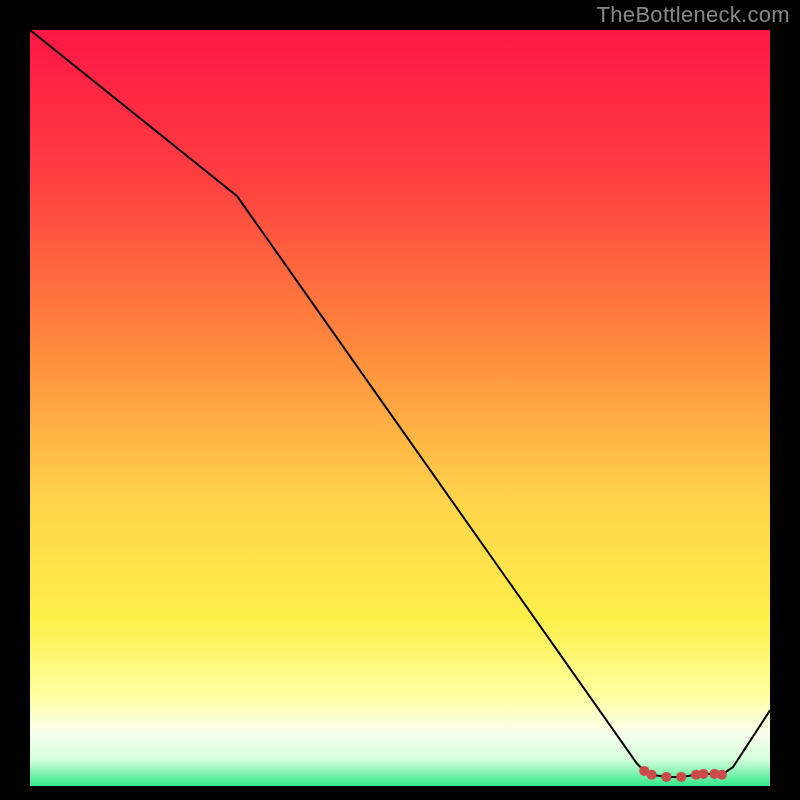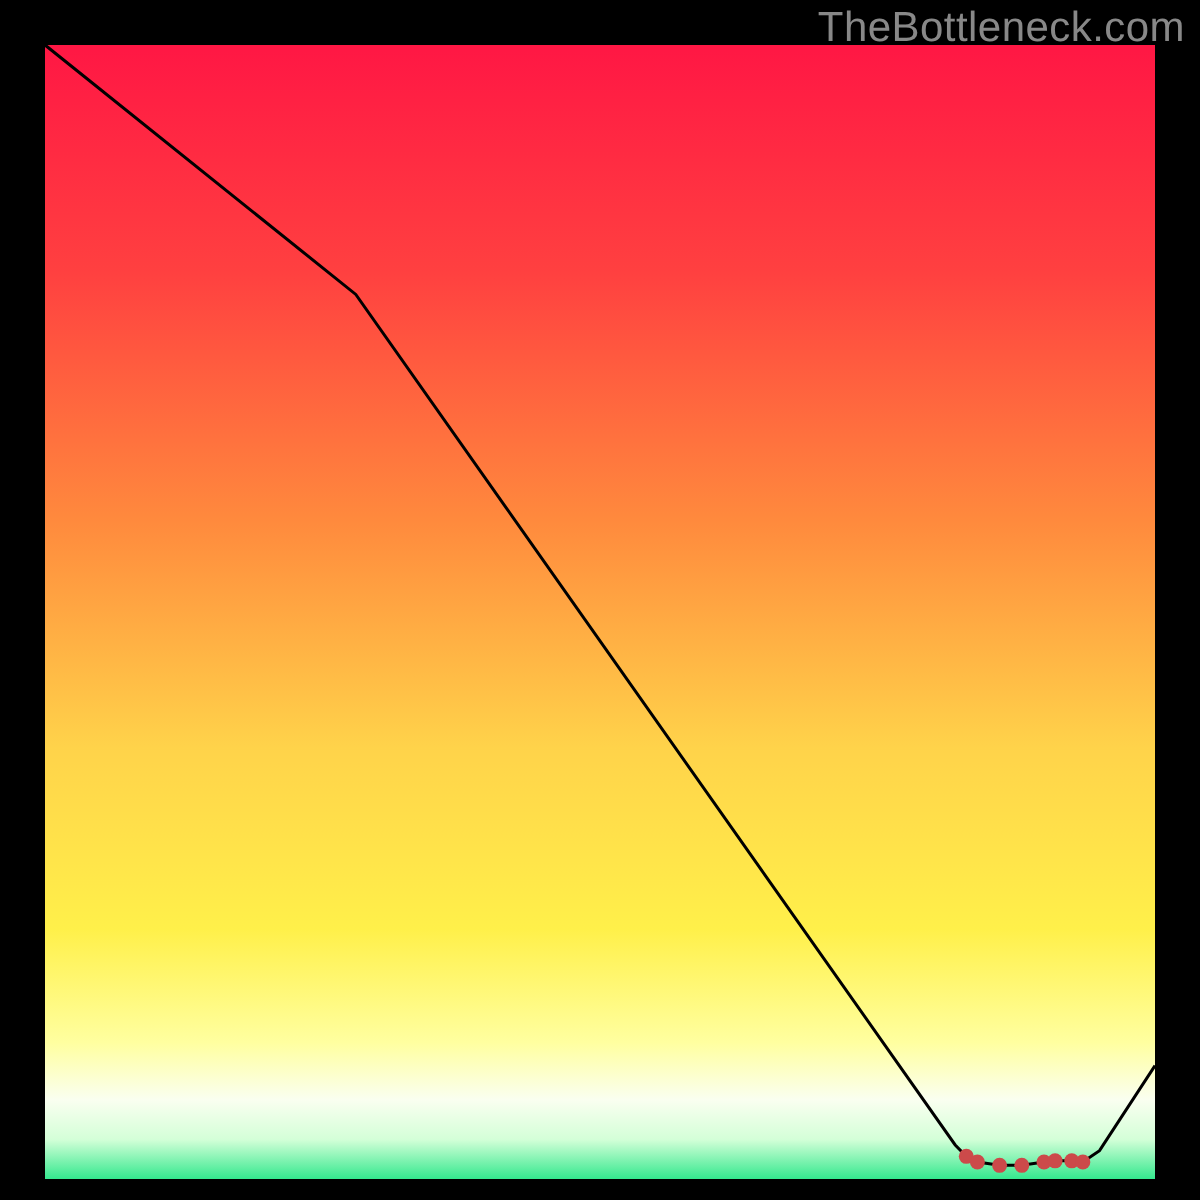--- a/index.html
+++ b/index.html
@@ -14,21 +14,21 @@
   .wrap {
     position: relative;
     width: 800px;
     height: 800px;
   }
   .attribution {
     position: absolute;
     top: 2px;
     right: 10px;
     color: #888;
-    font-size: 28px;
+    font-size: 22px;
     font-weight: 500;
     letter-spacing: 0.3px;
   }
   svg {
     display: block;
   }
 </style>
 </head>
 <body>
 

